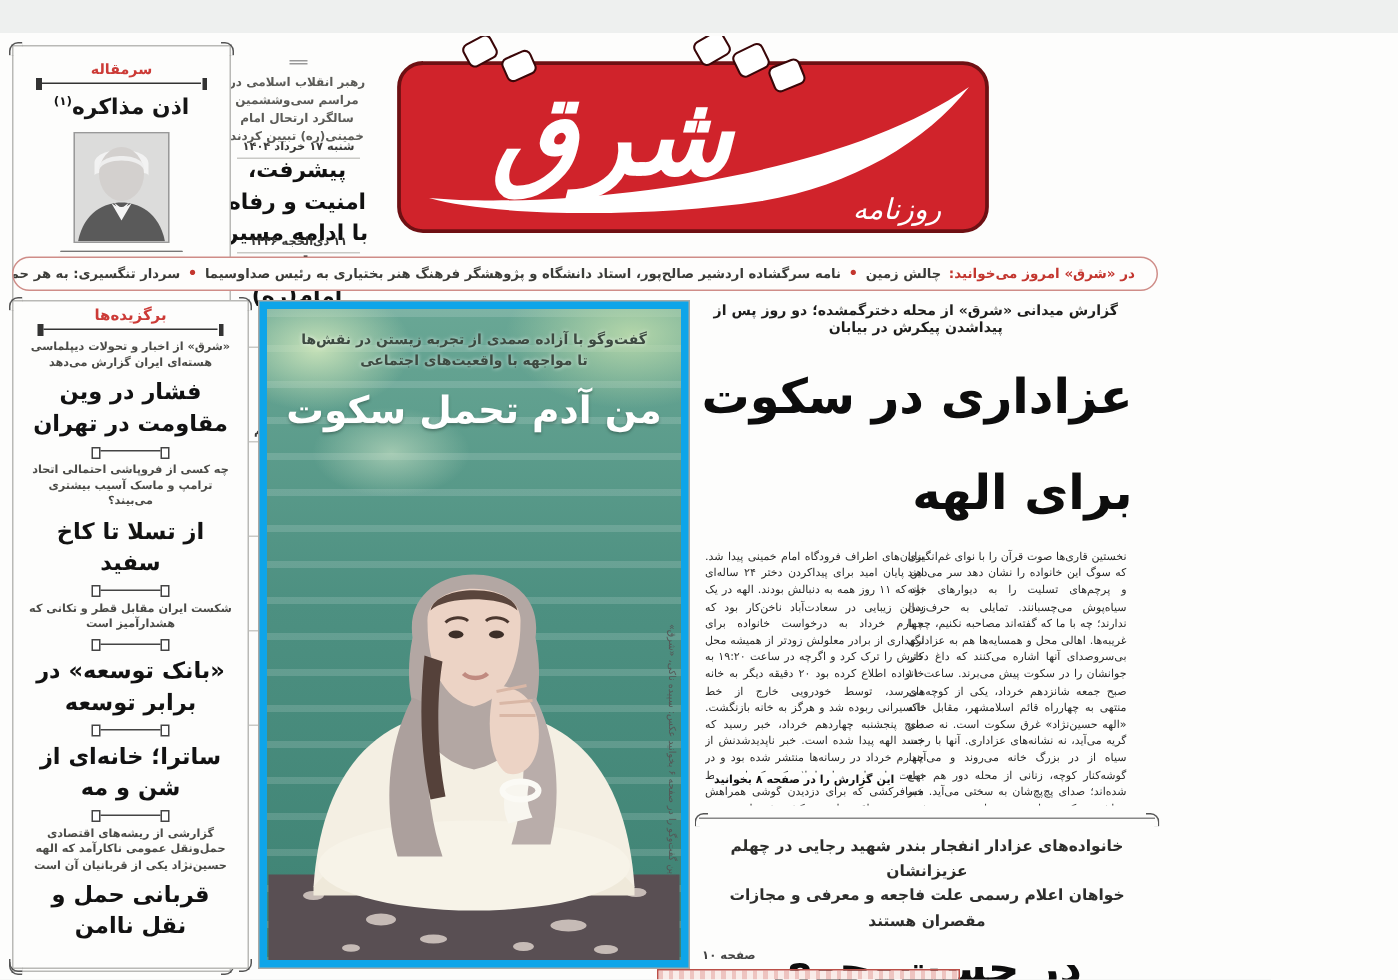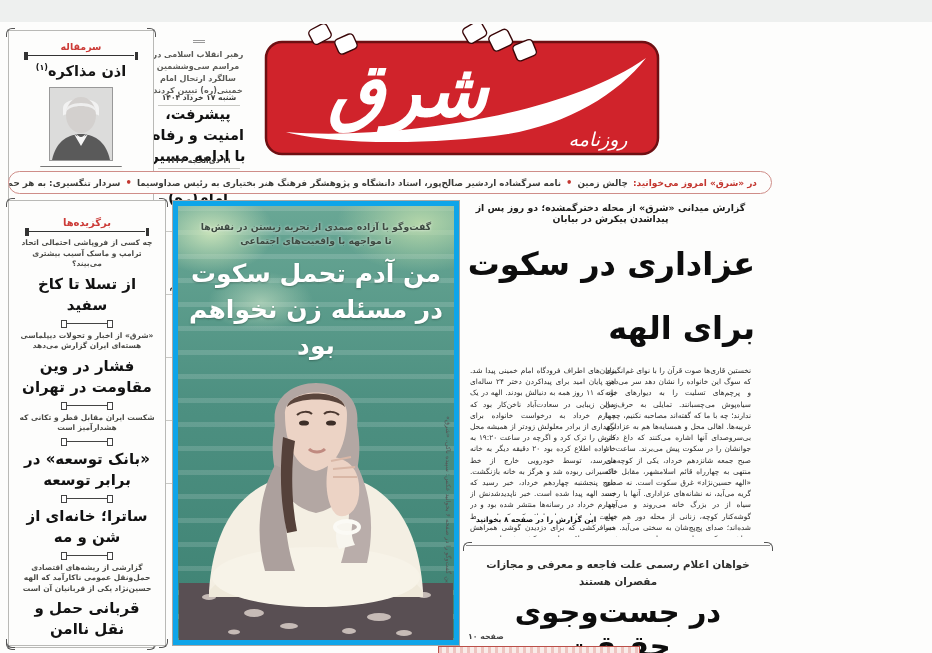--- a/index.html
+++ b/index.html
@@ -52,21 +52,21 @@
   .ed-body p { text-indent:9px; margin-bottom:1px; }
 
   
   .ticker { position:absolute; top:171px; right:160px; left:8px; height:23px; border:1px solid #cf8d88; border-radius:12px; background:#fefdfc;
     display:flex; align-items:center; padding:0 14px; gap:5px; white-space:nowrap; overflow:hidden; }
   .ticker .lbl { color:#c3362f; font-weight:bold; font-size:9px; }
   .ticker .itm { font-size:8.8px; font-weight:bold; color:#3c3c38; }
   .ticker .sep { color:#c3362f; font-size:10px; font-weight:bold; }
 
   
-  .highlights { position:absolute; top:200px; right:766px; left:8px; bottom:7px; padding:16px 10px; }
+  .highlights { position:absolute; top:200px; right:766px; left:8px; bottom:7px; padding:4px 10px; }
   .hl-title { text-align:center; color:#cc3b37; font-size:10px; font-weight:bold; letter-spacing:1px; }
   .kicker-sm { font-size:7.5px; color:#4c4c48; text-align:center; line-height:10.5px; font-weight:bold; margin-top:2px; }
   .hl-head { text-align:center; font-size:15px; font-weight:900; color:#121212; line-height:21px; margin-top:4px; }
 
   
   .feature { position:absolute; top:200px; right:472px; left:172px; bottom:7px; border:1px solid #a9a9a5; background:#0ea5e9; padding:5px; }
   .feature .photo { position:relative; width:100%; height:100%; overflow:hidden;
     background:
       radial-gradient(90px 60px at 12% 6%, rgba(203,228,186,.95), rgba(203,228,186,0) 70%),
       radial-gradient(120px 70px at 88% 4%, rgba(188,219,172,.9), rgba(188,219,172,0) 70%),
@@ -196,27 +196,27 @@
 
   <div class="highlights boxed">
     <div class="corner tl"></div>
     <div class="corner tr"></div>
     <div class="corner bl"></div>
     <div class="corner br"></div>
     <div class="hl-title">برگزیده‌ها</div>
     <div class="rule-caps"></div>
 
     <div>
+      <div class="kicker-sm">«شرق» از اخبار و تحولات دیپلماسی هسته‌ای ایران گزارش می‌دهد</div>
+      <div class="hl-head">فشار در وین مقاومت در تهران</div>
+      <div class="mini-orn"></div>
+    </div>
+    <div>
       <div class="kicker-sm">چه کسی از فروپاشی احتمالی اتحاد ترامپ و ماسک آسیب بیشتری می‌بیند؟</div>
       <div class="hl-head">از تسلا تا کاخ سفید</div>
-      <div class="mini-orn"></div>
-    </div>
-    <div>
-      <div class="kicker-sm">«شرق» از اخبار و تحولات دیپلماسی هسته‌ای ایران گزارش می‌دهد</div>
-      <div class="hl-head">فشار در وین مقاومت در تهران</div>
       <div class="mini-orn"></div>
     </div>
     <div>
       <div class="kicker-sm">شکست ایران مقابل قطر و تکانی که هشدارآمیز است</div>
       <div class="mini-orn"></div>
     </div>
     <div>
 
       <div class="hl-head">«بانک توسعه» در برابر توسعه</div>
       <div class="mini-orn"></div>
@@ -234,21 +234,20 @@
   </div>
 
   <div class="feature">
     <div class="photo">
       <div class="f-kicker">
         <div>گفت‌وگو با آزاده صمدی از تجربه زیستن در نقش‌ها</div>
         <div>تا مواجهه با واقعیت‌های اجتماعی</div>
       </div>
       <div class="f-head">
         <div>من آدم تحمل سکوت</div>
-        <div>در مسئله زن نخواهم بود</div>
       </div>
       <div class="f-caption">این گفت‌وگو را در صفحه ۶ بخوانید    عکس: سپیده ناکی، «شرق»</div>
       <svg class="f-fig" viewBox="0 0 274 295" preserveAspectRatio="xMidYMax meet">
         <rect x="0" y="238" width="274" height="57" fill="#594f53"></rect>
         <g fill="#d9cec8" opacity=".85">
           <ellipse cx="30" cy="252" rx="7" ry="3"></ellipse>
             <ellipse cx="75" cy="268" rx="10" ry="4"></ellipse>
             <ellipse cx="140" cy="258" rx="8" ry="3"></ellipse>
           <ellipse cx="200" cy="272" rx="12" ry="4"></ellipse>
             <ellipse cx="245" cy="250" rx="7" ry="3"></ellipse>
@@ -289,20 +288,21 @@
       <div class="ms-col r">نخستین قاری‌ها صوت قرآن را با نوای غم‌انگیزی که سوگ این خانواده را نشان دهد سر می‌دهند و پرچم‌های تسلیت را به دیوارهای خانه سیاه‌پوش می‌چسبانند. تمایلی به حرف‌زدن ندارند؛ چه با ما که گفته‌اند مصاحبه نکنیم، چه با غریبه‌ها. اهالی محل و همسایه‌ها هم به عزاداری بی‌سروصدای آنها اشاره می‌کنند که داغ دختر جوانشان را در سکوت پیش می‌برند. ساعت ۱۱ صبح جمعه شانزدهم خرداد، یکی از کوچه‌های منتهی به چهارراه قائم اسلامشهر، مقابل خانه «الهه حسین‌نژاد» غرق سکوت است. نه صدای گریه می‌آید، نه نشانه‌های عزاداری. آنها با رخت سیاه از در بزرگ خانه می‌روند و می‌آیند. گوشه‌کنار کوچه، زنانی از محله دور هم جمع شده‌اند؛ صدای پچ‌پچ‌شان به سختی می‌آید. خبر پیداشدن پیکر بی‌جان دختر جوان، صبح پنجشنبه به خانواده حسین‌نژاد رسید؛ پیکری که بعد از ۱۱ روز در</div>
       <div class="ms-col l">بیابان‌های اطراف فرودگاه امام خمینی پیدا شد. این پایان امید برای پیداکردن دختر ۲۴ ساله‌ای بود که ۱۱ روز همه به دنبالش بودند. الهه در یک سالن زیبایی در سعادت‌آباد ناخن‌کار بود که چهارم خرداد به درخواست خانواده برای نگهداری از برادر معلولش زودتر از همیشه محل کارش را ترک کرد و اگرچه در ساعت ۱۹:۲۰ به خانواده اطلاع کرده بود ۲۰ دقیقه دیگر به خانه می‌رسد، توسط خودرویی خارج از خط تاکسیرانی ربوده شد و هرگز به خانه بازنگشت. صبح پنجشنبه چهاردهم خرداد، خبر رسید که جسد الهه پیدا شده است. خبر ناپدیدشدنش از چهارم خرداد در رسانه‌ها منتشر شده بود و در نهایت دادستان تهران اعلام کرد که او توسط مسافرکشی که برای دزدیدن گوشی همراهش چند ضربه چاقو به او زده، کشته شده است.</div>
       <div class="ms-cont">این گزارش را در صفحه ۸ بخوانید</div>
     </div>
   </div>
 
   <div class="bottom-story">
     <div class="corner tl" style="top:-4px"></div>
     <div class="corner tr" style="top:-4px"></div>
     <div class="bs-kicker">
+      <div>خانواده‌های عزادار انفجار بندر شهید رجایی در چهلم عزیزانشان</div>
       <div>خواهان اعلام رسمی علت فاجعه و معرفی و مجازات مقصران هستند</div>
     </div>
     <div class="bs-head">در جست‌وجوی حقیقت</div>
     <div class="bs-page">صفحه ۱۰</div>
   </div>
 
   <div class="red-peek"></div>
 </div>
 
 </body></html>

